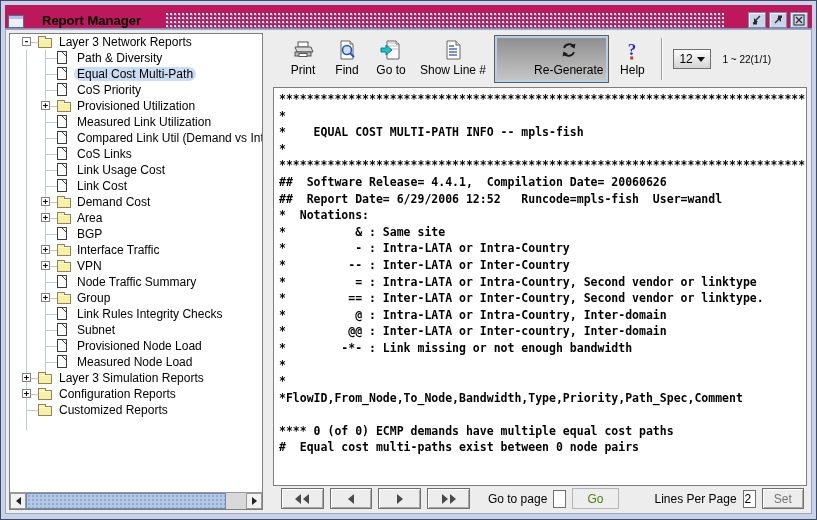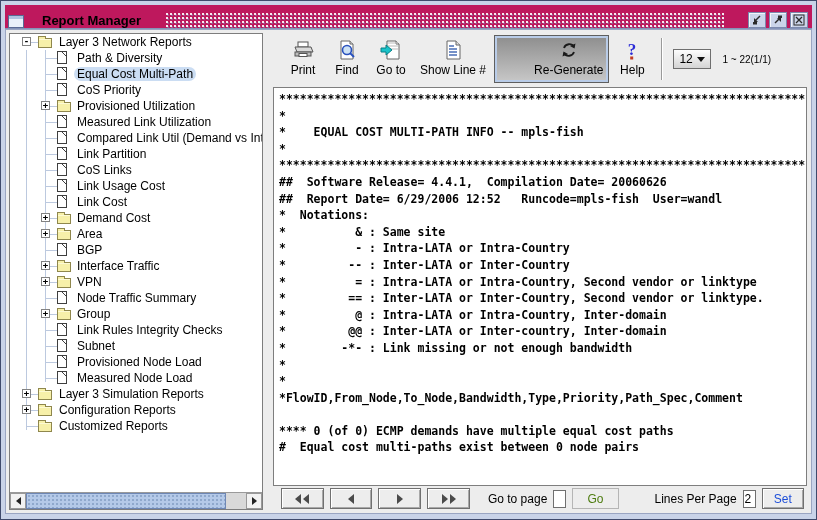--- a/index.html
+++ b/index.html
@@ -70,21 +70,21 @@
   .pagenav{height:24px;flex:none;display:flex;align-items:center;gap:6px;padding:1px 4px 0 9px;font-size:12px;}
   .nav-btn{width:45px;height:21px;display:flex;align-items:center;justify-content:center;gap:2px;background:#EDEDED;
         border:1px solid #707070;box-shadow:inset 1px 1px 0 #FFF,inset -1px -1px 0 #A8A8A8;padding:0;}
   .atri-l{width:0;height:0;border-top:5px solid transparent;border-bottom:5px solid transparent;border-right:6px solid #4A4A4A;}
   .atri-r{width:0;height:0;border-top:5px solid transparent;border-bottom:5px solid transparent;border-left:6px solid #4A4A4A;}
   .lbl{white-space:nowrap;}
   .mini-input{width:13px;height:18px;border:1px solid #6F6F6F;background:#FFF;padding:0 1px;
         font:12px "Liberation Sans",sans-serif;}
   .go-btn{width:48px;height:21px;background:#EDEDED;border:1px solid #B5B5B5;color:#4d7c0f;font-size:12px;
         font-family:"Liberation Sans",sans-serif;}
-  .set-btn{width:44px;height:21px;background:#EDEDED;border:1px solid #707070;font-size:12px;color:#1d4ed8;
+  .set-btn{width:44px;height:21px;background:#EDEDED;border:1px solid #707070;font-size:12px;color:#737373;
         box-shadow:inset 1px 1px 0 #FFF,inset -1px -1px 0 #A8A8A8;font-family:"Liberation Sans",sans-serif;}
   .gtp{margin-left:12px;} .lpp{margin-left:30px;}
 </style>
 </head>
 <body>
 
 <div class="frame">
 
   <div class="titlebar">
     <span class="winicon"></span>
@@ -153,25 +153,20 @@
             <span class="tlabel">Measured Link Utilization</span>
           </div>
           <div class="trow d1">
             <span class="stub"></span>
             <span class="doc-ic"></span>
             <span class="tlabel">Compared Link Util (Demand vs Inte</span>
           </div>
           <div class="trow d1">
             <span class="stub"></span>
             <span class="doc-ic"></span>
-            <span class="tlabel">Link Partition</span>
-          </div>
-          <div class="trow d1">
-            <span class="stub"></span>
-            <span class="doc-ic"></span>
             <span class="tlabel">CoS Links</span>
           </div>
           <div class="trow d1">
             <span class="stub"></span>
             <span class="doc-ic"></span>
             <span class="tlabel">Link Usage Cost</span>
           </div>
           <div class="trow d1">
             <span class="stub"></span>
             <span class="doc-ic"></span>

